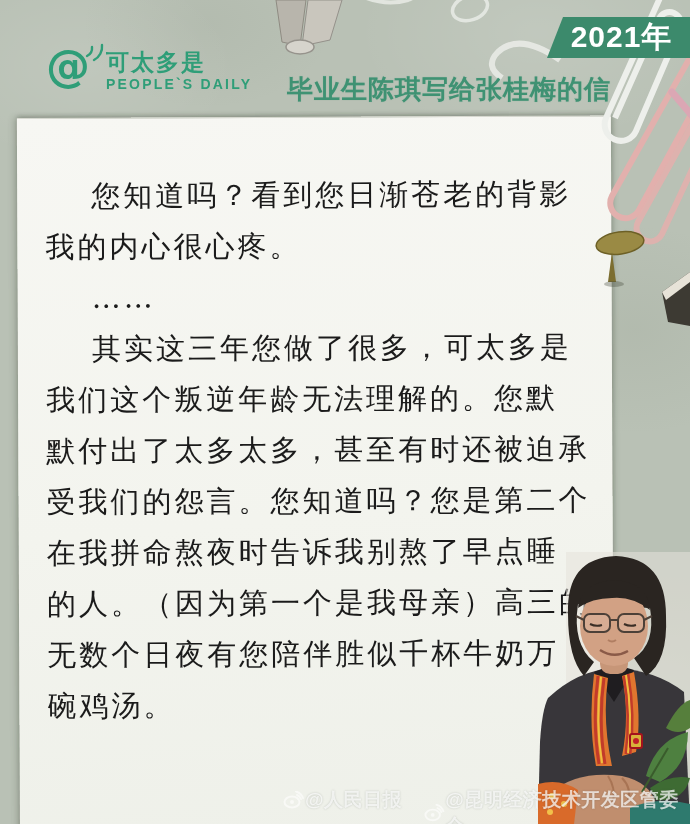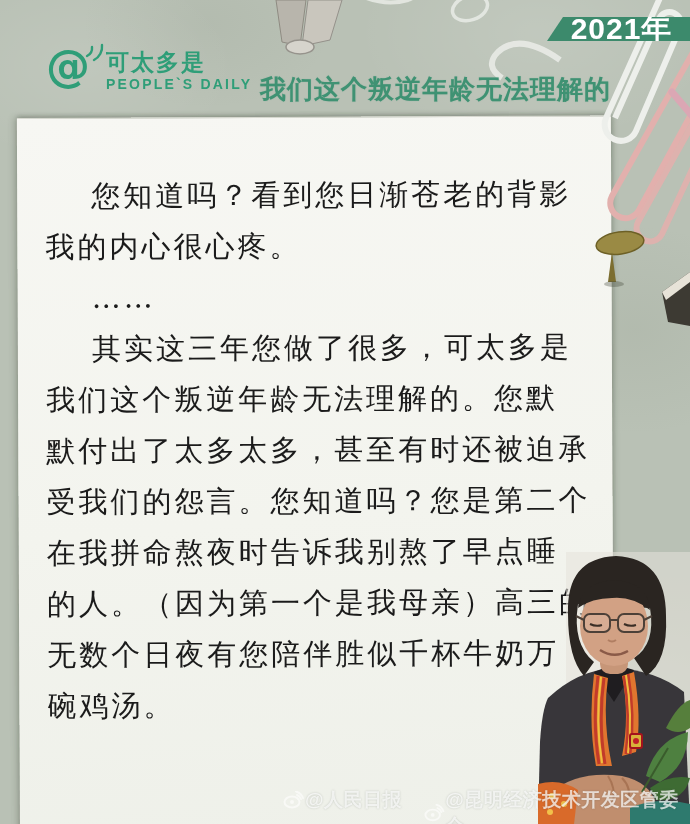--- a/index.html
+++ b/index.html
@@ -40,24 +40,24 @@
   .logo{position:absolute;left:46px;top:44px;display:flex;align-items:flex-start;color:#2f9e78;}
   .logo-at{
     font-family:"DejaVu Sans", sans-serif;
     font-size:44px;font-weight:bold;line-height:44px;color:#2f9e78;
   }
   .logo-waves{margin:-2px 0 0 -6px;}
   .logo-textcol{margin-left:2px;margin-top:6px;}
   .logo-cn{font-size:23px;font-weight:bold;letter-spacing:2px;line-height:24px;}
   .logo-en{font-size:14px;font-weight:bold;letter-spacing:2.2px;margin-top:2px;}
   .year-banner{
-    position:absolute;right:0;top:17px;width:143px;height:24px;
+    position:absolute;right:0;top:17px;width:143px;height:41px;
     background:#3c8a6c;
     clip-path:polygon(16px 0, 100% 0, 100% 100%, 0 100%);
-    display:flex;align-items:center;justify-content:center;
+    display:flex;align-items:flex-start;justify-content:center;
   }
   .year-banner span{
     color:#ffffff;font-size:30px;font-weight:bold;letter-spacing:1px;padding-left:6px;
   }
   .page-title{
     position:absolute;top:72px;right:79px;
     color:#3f9273;font-size:26px;font-weight:bold;letter-spacing:1px;
     text-shadow:0 0 1px rgba(63,146,115,.4);
   }
   
@@ -143,21 +143,21 @@
     <div class="logo-textcol">
       <div class="logo-cn">可太多是</div>
       <div class="logo-en">PEOPLE`S DAILY</div>
     </div>
   </div>
 
   <div class="year-banner">
     <span>2021年</span>
   </div>
 
-  <div class="page-title">我们这个叛逆年龄无法理解的</div>
+  <div class="page-title">毕业生陈琪写给张桂梅的信</div>
 
   <svg class="photo-svg" width="152" height="272" viewBox="0 0 152 272">
 
     <rect x="28" y="0" width="124" height="272" fill="#e6e2da" opacity=".55"></rect>
 
     <path d="M10,146 Q40,118 76,116 Q118,118 146,140 L152,272 L0,272 L2,190 Q4,158 10,146 Z" fill="#38363a"></path>
     <path d="M56,120 L76,150 L96,118 L76,112 Z" fill="#1f1d20"></path>
 
     <rect x="62" y="96" width="28" height="26" rx="10" fill="#c79678"></rect>
 

